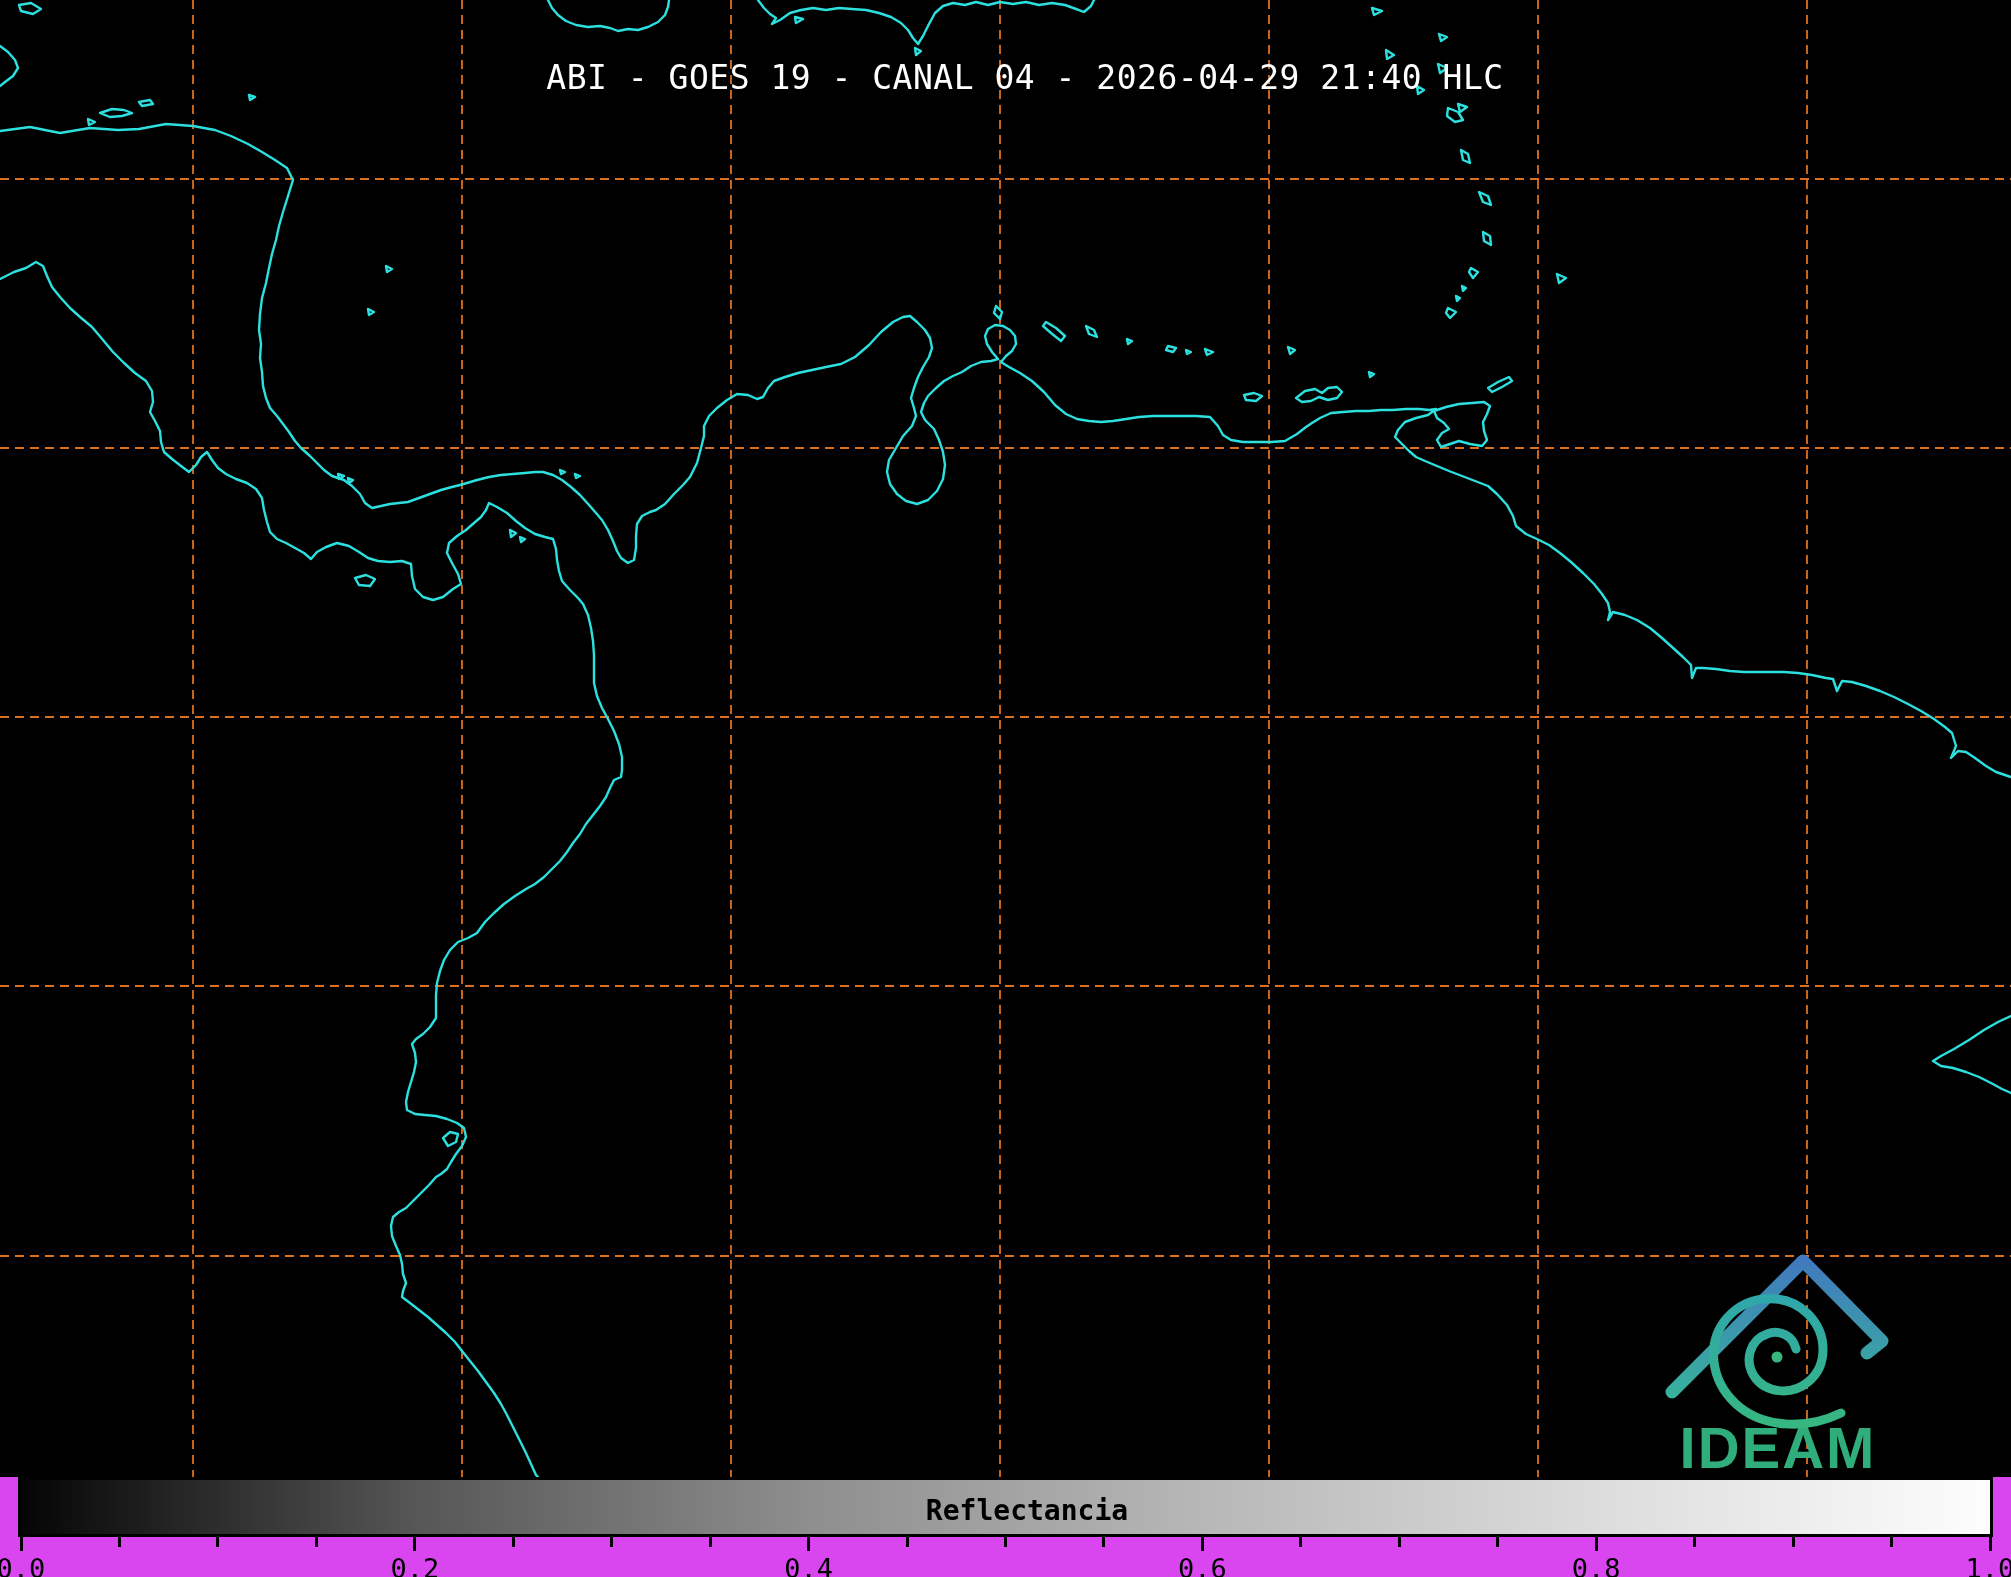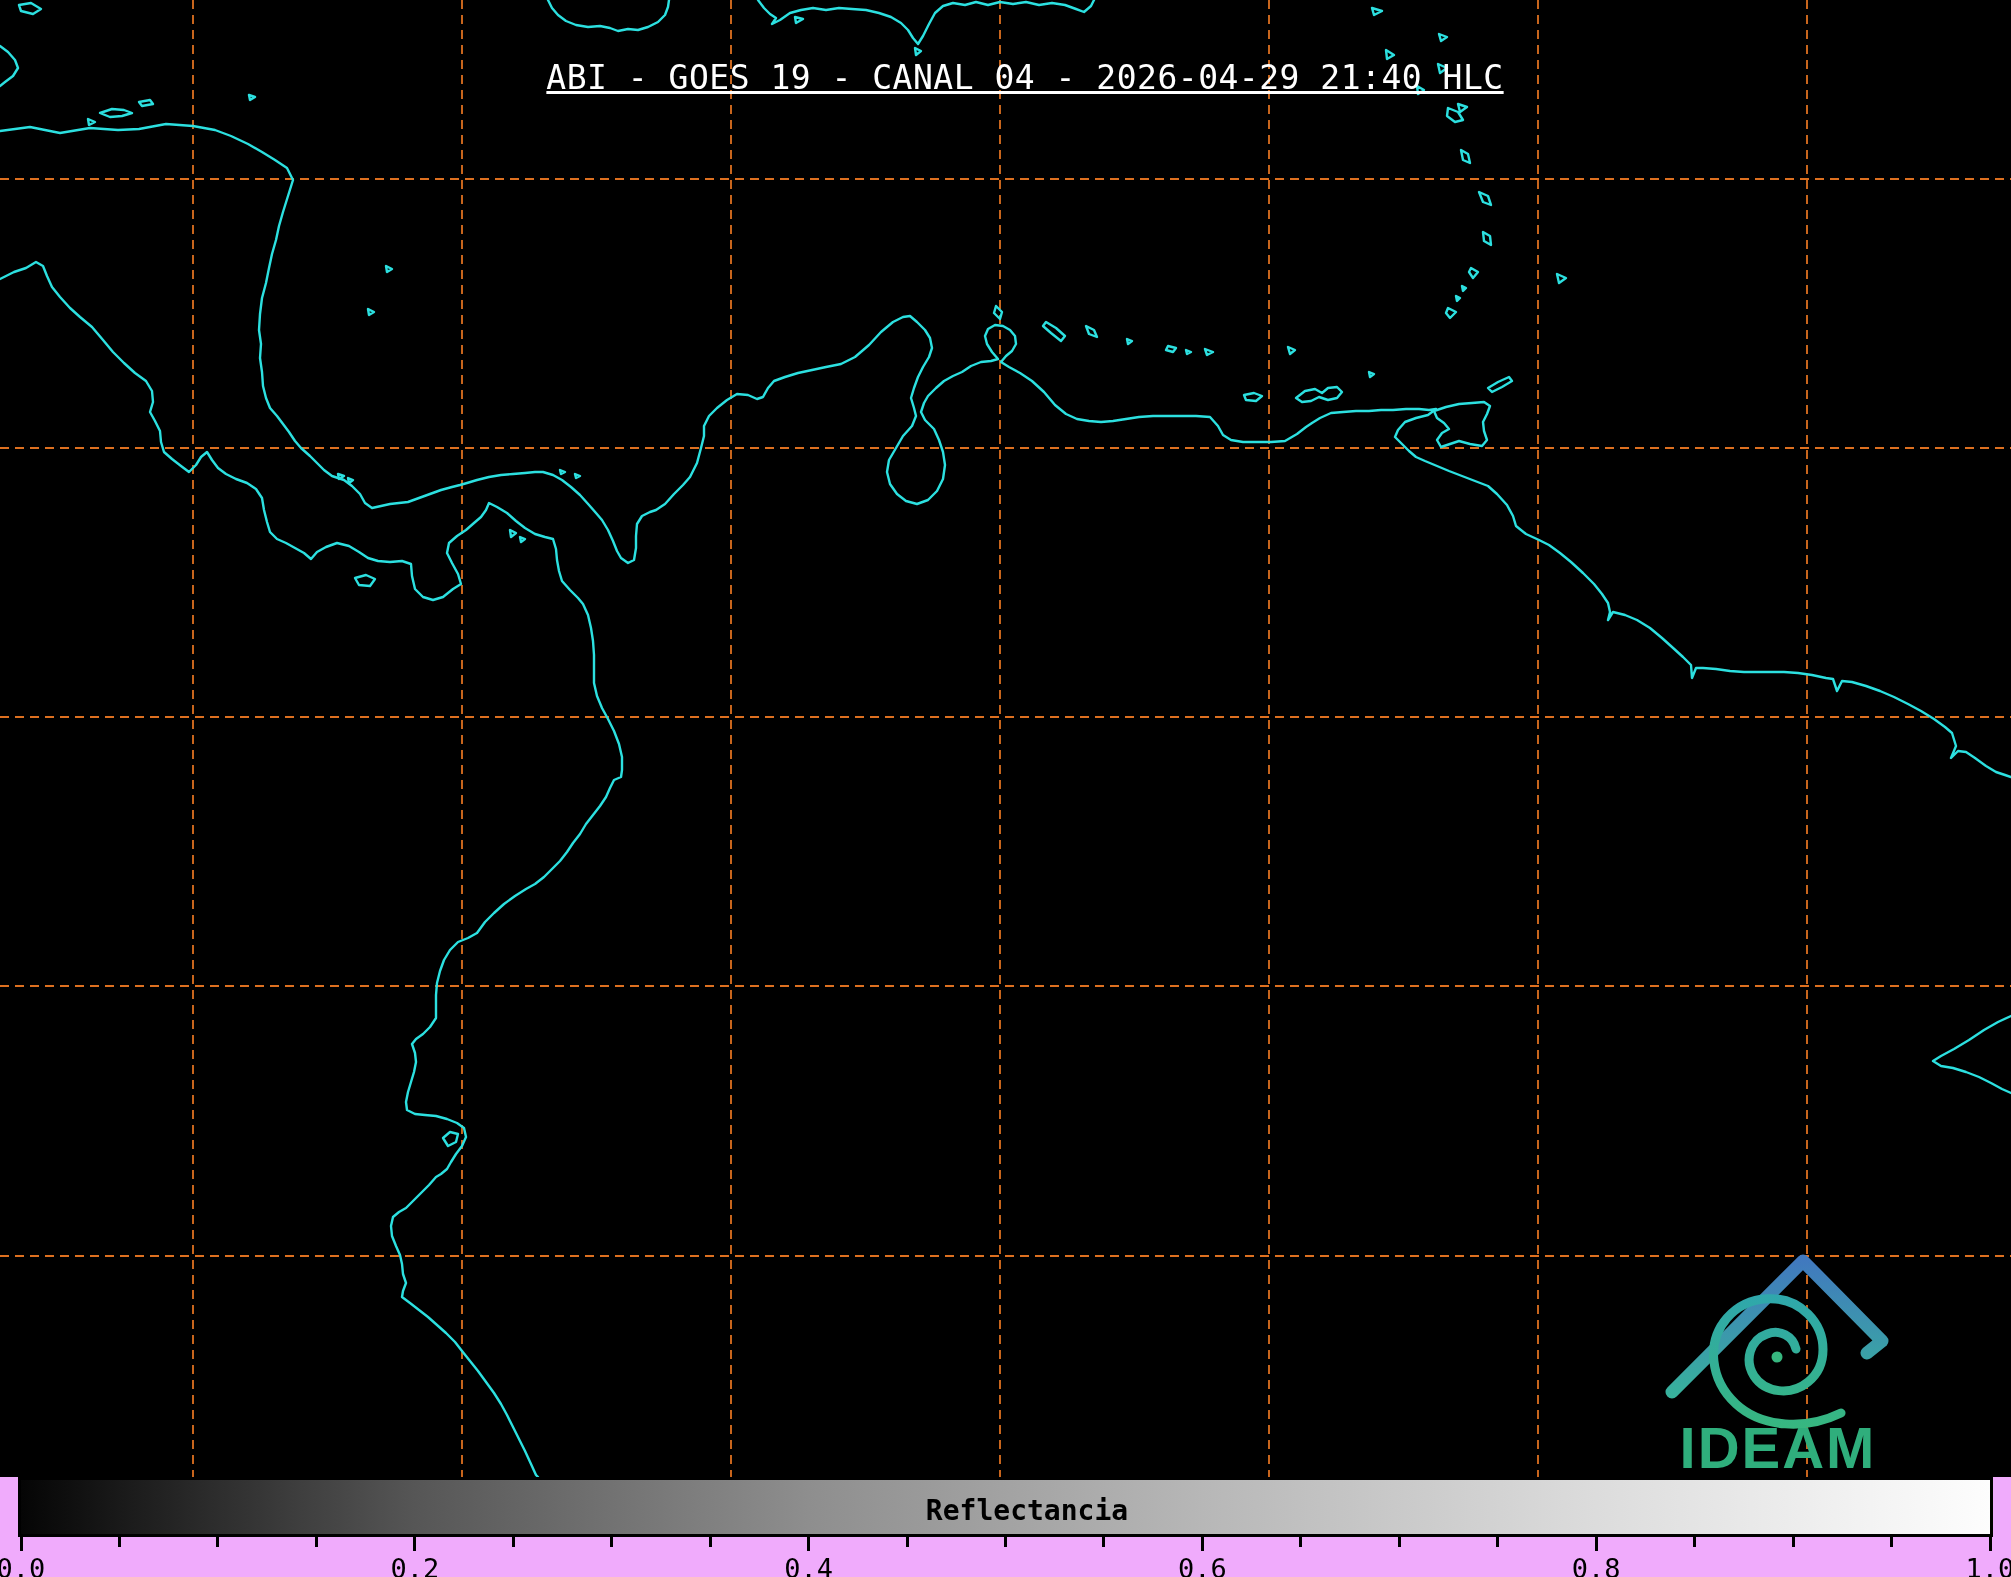--- a/index.html
+++ b/index.html
@@ -1,22 +1,22 @@
 <!DOCTYPE html>
 <html><head>
 <meta charset="utf-8">
 <style>
   html,body{margin:0;padding:0;}
   body{width:2011px;height:1577px;position:relative;background:#ffffff;overflow:hidden;
        font-family:"DejaVu Sans Mono","Liberation Mono",monospace;}
   .map{position:absolute;left:0;top:0;width:2011px;height:1477px;background:#000;overflow:hidden;}
   .map svg{position:absolute;left:0;top:0;}
   .map-title{position:absolute;top:58px;left:1025px;transform:translateX(-50%);
-      white-space:nowrap;color:#ffffff;font-size:33px;letter-spacing:0.5px;text-decoration:underline;}
-  .cbar-strip{position:absolute;left:0;top:1477px;width:2011px;height:100px;background:#f0abfc;}
+      white-space:nowrap;color:#ffffff;font-size:33px;letter-spacing:0.5px;}
+  .cbar-strip{position:absolute;left:0;top:1477px;width:2011px;height:100px;background:#d946ef;}
   .cbar{position:absolute;left:18px;top:0;width:1969px;height:54px;border:3px solid #000;}
   .cbar-label{position:absolute;left:1006px;top:14px;transform:translateX(-50%);
       color:#000;font-weight:bold;font-size:28px;white-space:nowrap;}
   .tick{position:absolute;background:#000;width:3px;}
   .tick.major{top:60px;height:14px;}
   .tick.minor{top:60px;height:10px;}
   .tick-label{position:absolute;top:76px;transform:translateX(-50%);
       color:#000;font-size:27px;white-space:nowrap;}
 </style>
 </head>

